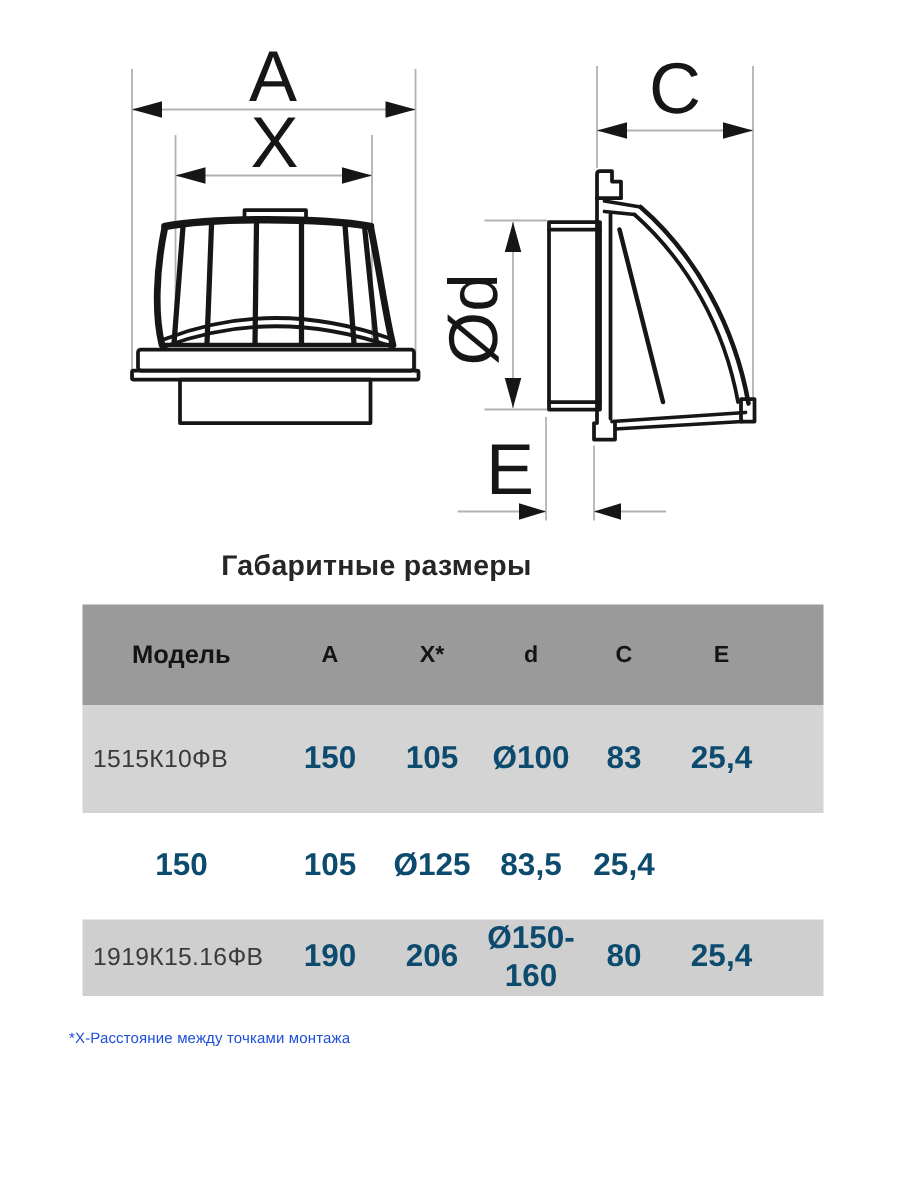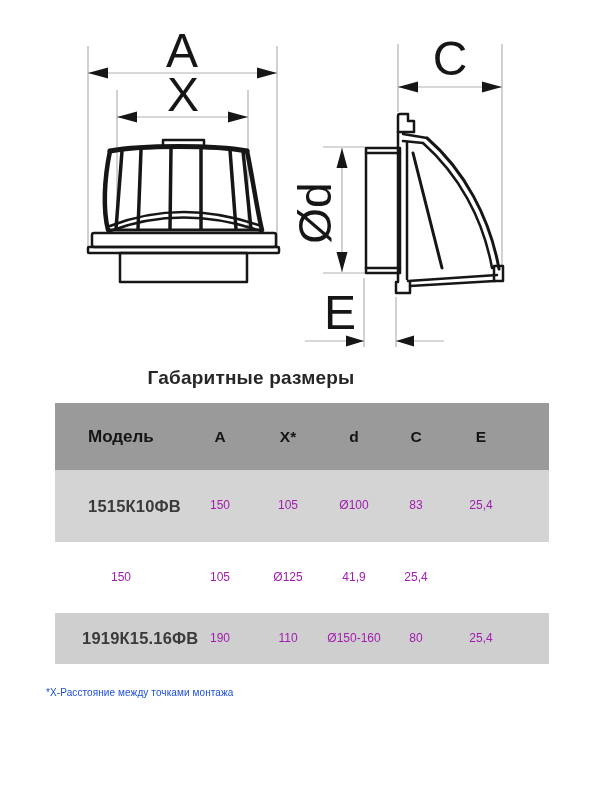--- a/index.html
+++ b/index.html
@@ -18,24 +18,24 @@
   .dim-table{position:absolute;left:55px;top:403px;width:494px;}
   .trow{
     display:grid;
     grid-template-columns:132px 66px 70px 62px 62px 68px;
     padding-right:45px;box-sizing:border-box;align-items:center;
   }
   .trow .cell{text-align:center;}
   .thead{height:67px;background:#9a9a9a;}
   .thead .cell{font-size:15.5px;font-weight:700;color:#141414;}
   .thead .model{text-align:left;padding-left:33px;font-size:17px;}
-  .drow .cell{font-size:12px;font-weight:400;color:#a21caf;line-height:1.15;}
+  .drow .cell{font-size:21px;font-weight:700;color:#0c4a6e;line-height:1.15;}
   .drow .model{
-    text-align:center;padding-left:7px;font-size:16.5px;font-weight:700;
-    color:#3a3a3a;letter-spacing:.2px;margin-left:20px;
+    text-align:left;padding-left:7px;font-size:16.5px;font-weight:400;
+    color:#3a3a3a;letter-spacing:.2px;
   }
   .r1{height:72px;background:#d4d4d4;}
   .r2{height:71px;background:#ffffff;}
   .r3{height:51px;background:#cfcfcf;}
   .footnote{
     position:absolute;left:46px;top:687px;font-size:10px;color:#1d4ed8;
     letter-spacing:.1px;
   }
 </style>
 </head>
@@ -163,28 +163,28 @@
       <div class="cell">105</div>
       <div class="cell">Ø100</div>
       <div class="cell">83</div>
       <div class="cell">25,4</div>
     </div>
 
     <div class="trow drow r2">
       <div class="cell">150</div>
       <div class="cell">105</div>
       <div class="cell">Ø125</div>
-      <div class="cell">41,9</div>
+      <div class="cell">83,5</div>
       <div class="cell">25,4</div>
     </div>
 
     <div class="trow drow r3">
       <div class="cell model">1919К15.16ФВ</div>
       <div class="cell">190</div>
-      <div class="cell">110</div>
+      <div class="cell">206</div>
       <div class="cell">Ø150-160</div>
       <div class="cell">80</div>
       <div class="cell">25,4</div>
     </div>
   </div>
 
   <div class="footnote">*X-Расстояние между точками монтажа</div>
 </div>
 
 </body></html>

